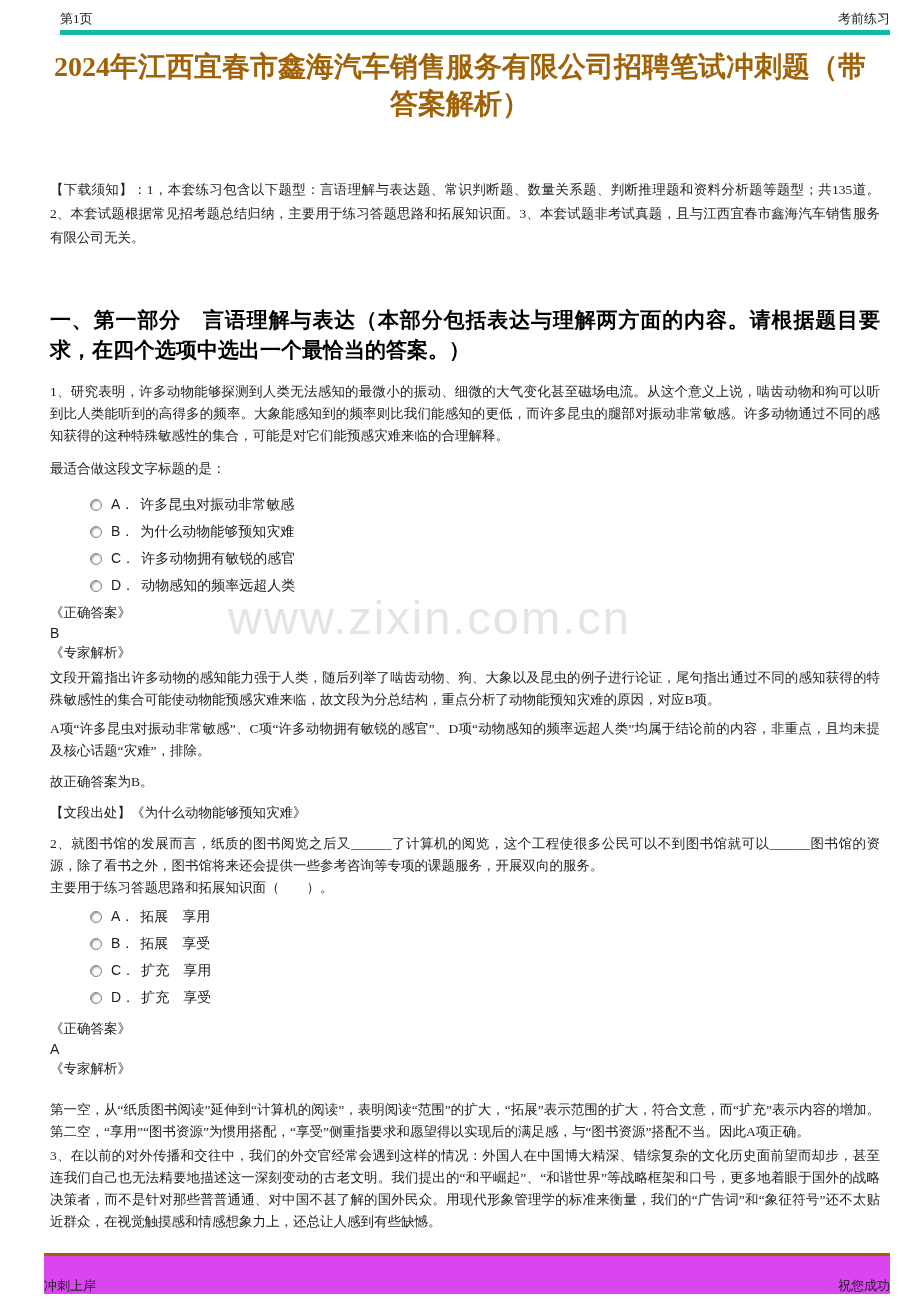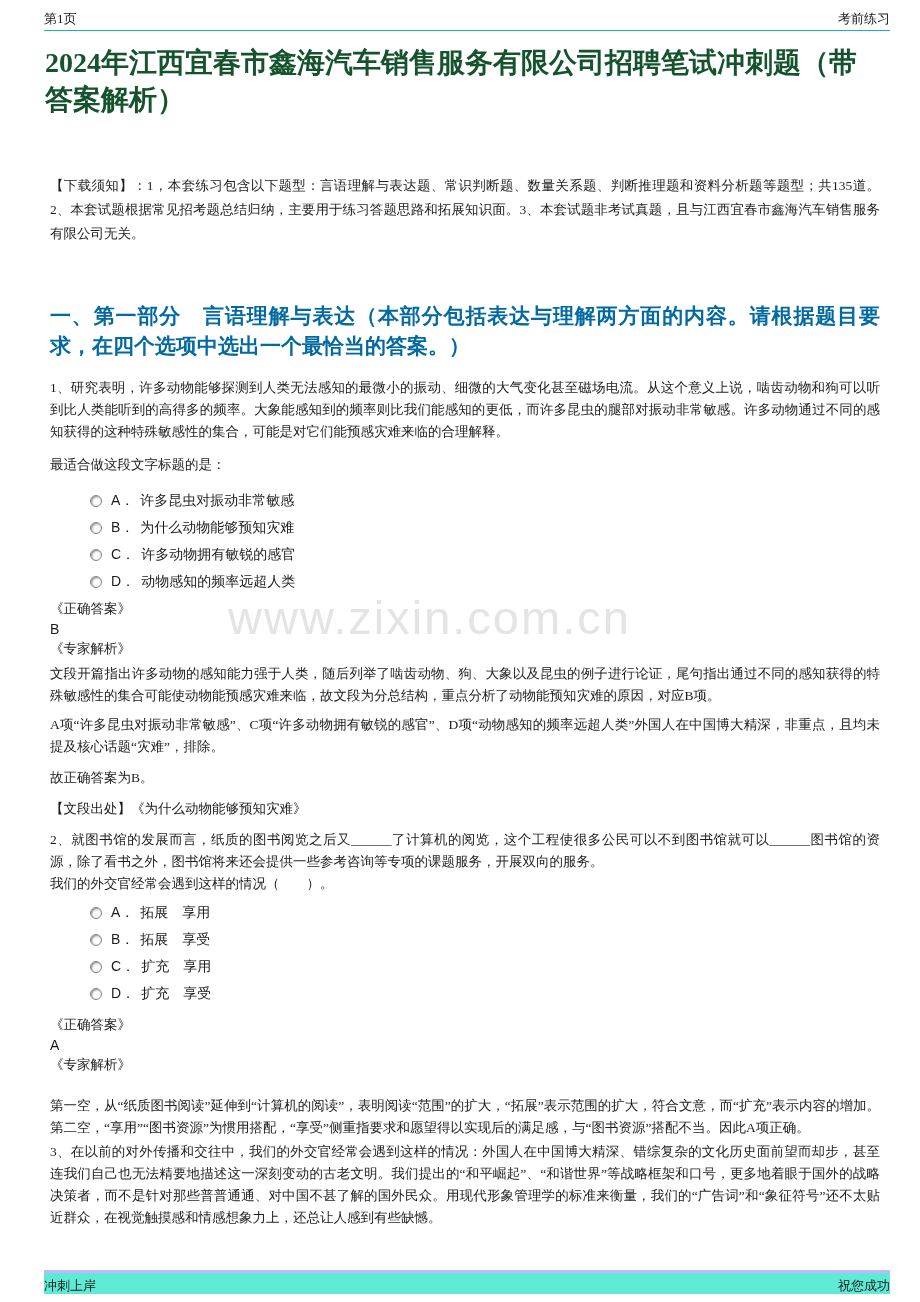--- a/index.html
+++ b/index.html
@@ -8,40 +8,40 @@
     position:relative;
     width:920px; height:1302px;
     margin:0 auto;
     background:#ffffff;
     font-family:"Liberation Serif","DejaVu Serif",serif;
     color:#1c1c1c;
     overflow:hidden;
   }
   
   .hdr {
-    margin:0 30px 0 44px;
+    margin:0 30px 0 60px;
     padding:10px 0 2px 0;
     display:flex; justify-content:space-between; align-items:flex-end;
     font-size:13px; line-height:18px;
-    border-bottom:1px solid #14b8a6;
+    border-bottom:5px solid #14b8a6;
   }
   
   .title {
     margin:13px 45px 0 45px;
-    text-align:left;
+    text-align:center;
     font-size:28px; font-weight:bold; line-height:37px;
-    color:#14532d;
+    color:#a16207;
   }
   
   .content { position:relative; z-index:1; margin:0 40px 0 50px; }
   .notice { margin-top:56px; font-size:13.5px; line-height:24px; text-align:justify; }
   .section-heading {
     margin-top:55px;
     font-size:21px; font-weight:bold; line-height:30px;
-    color:#0369a1; text-align:justify;
+    color:#000000; text-align:justify;
   }
   .stem { font-size:13.5px; line-height:22px; text-align:justify; }
   .prompt { font-size:13.5px; line-height:22px; }
   .options { margin-left:40px; }
   .opt { display:flex; align-items:center; height:27px; font-size:14px; }
   .radio {
     width:12px; height:12px; flex:0 0 auto;
     border-radius:50%;
     border:1px solid #848484;
     background:#fdfdfd;
@@ -61,25 +61,25 @@
   .watermark {
     position:absolute; left:228px; top:590px; z-index:0;
     font-family:Liberation Sans, sans-serif;
     font-size:47px; letter-spacing:2px;
     color:#e4e4e4;
     user-select:none;
   }
   
   .ftr {
     position:absolute; left:44px; right:30px; bottom:8px; z-index:2;
-    border-top:3px solid #c4b5fd;
-    padding-top:5px;
+    border-top:3px solid #a16207;
+    padding-top:22px;
     display:flex; justify-content:space-between;
     font-size:13px; line-height:16px;
-    background:#5eead4;
+    background:#d946ef;
   }
 </style>
 </head>
 <body>
 
 <div class="page">
 
   <div class="watermark">www.zixin.com.cn</div>
 
   <div class="hdr">
@@ -119,26 +119,26 @@
         <span class="opt-letter">D．</span>
         <span class="opt-text">动物感知的频率远超人类</span>
       </div>
     </div>
 
     <p class="ans-head mt4">《正确答案》</p>
     <p class="ans-val">B</p>
     <p class="ans-head">《专家解析》</p>
 
     <p class="analysis-p mt4">文段开篇指出许多动物的感知能力强于人类，随后列举了啮齿动物、狗、大象以及昆虫的例子进行论证，尾句指出通过不同的感知获得的特殊敏感性的集合可能使动物能预感灾难来临，故文段为分总结构，重点分析了动物能预知灾难的原因，对应B项。</p>
-    <p class="analysis-p mt7">A项“许多昆虫对振动非常敏感”、C项“许多动物拥有敏锐的感官”、D项“动物感知的频率远超人类”外国人在中国博大精深，非重点，且均未提及核心话题“灾难”，排除。</p>
+    <p class="analysis-p mt7">A项“许多昆虫对振动非常敏感”、C项“许多动物拥有敏锐的感官”、D项“动物感知的频率远超人类”均属于结论前的内容，非重点，且均未提及核心话题“灾难”，排除。</p>
     <p class="analysis-p mt9">故正确答案为B。</p>
     <p class="analysis-p mt9">【文段出处】《为什么动物能够预知灾难》</p>
 
     <p class="stem mt9">2、就图书馆的发展而言，纸质的图书阅览之后又______了计算机的阅览，这个工程使很多公民可以不到图书馆就可以______图书馆的资源，除了看书之外，图书馆将来还会提供一些参考咨询等专项的课题服务，开展双向的服务。</p>
-    <p class="prompt">我们的外交官经常会遇到这样的情况（　　）。</p>
+    <p class="prompt">主要用于练习答题思路和拓展知识面（　　）。</p>
 
     <div class="options mt4">
       <div class="opt">
         <span class="radio"></span>
         <span class="opt-letter">A．</span>
         <span class="opt-text">拓展　享用</span>
       </div>
       <div class="opt">
         <span class="radio"></span>
         <span class="opt-letter">B．</span>

